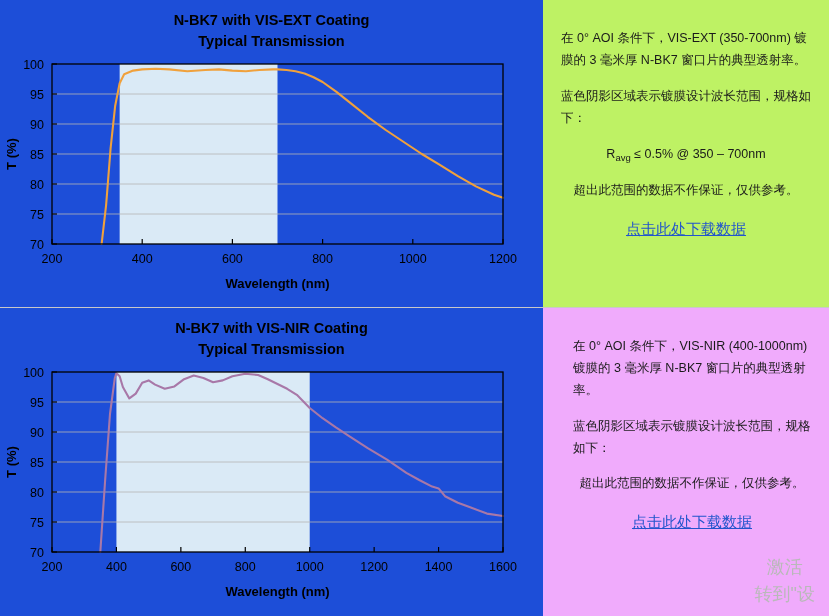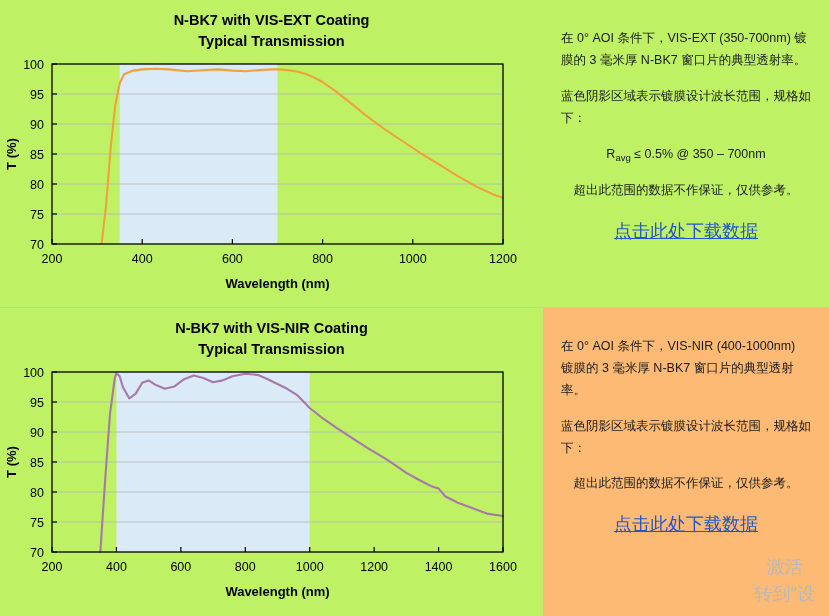--- a/index.html
+++ b/index.html
@@ -32,33 +32,33 @@
     height: 1px;
     background: #c8c8c8;
   }
 
   .chart-area {
     position: absolute;
     left: 0;
     top: 0;
     width: 543px;
     height: 380px;
-    background: #bef264;
+    background: #1d4ed8;
     box-sizing: border-box;
   }
   .side-area {
     position: absolute;
     left: 543px;
     top: 0;
     width: 286px;
     height: 308px;
     box-sizing: border-box;
   }
   #side-top { background: #bef264; }
-  #side-bottom { background: #fdba74; }
+  #side-bottom { background: #f0abfc; padding-left: 12px; }
   .side-divider {
     position: absolute;
     left: 543px;
     width: 1px;
     height: 308px;
     background: #c8c8c8;
   }
 
   .chart-title {
     text-align: center;
@@ -93,21 +93,21 @@
   .sub { font-size: 9.5px; vertical-align: sub; margin-top: 44px; }
   .note {
     text-align: center;
     margin: 0 0 10px 0;
   }
   .dl-link {
     display: block;
     text-align: center;
     color: #2255cc;
     text-decoration: underline;
-    font-size: 18px;
+    font-size: 15px;
     cursor: pointer;
   }
 
   .watermark {
     position: absolute;
     right: 14px;
     bottom: 8px;
     text-align: center;
     color: #b9b9b9;
     font-size: 18px;

